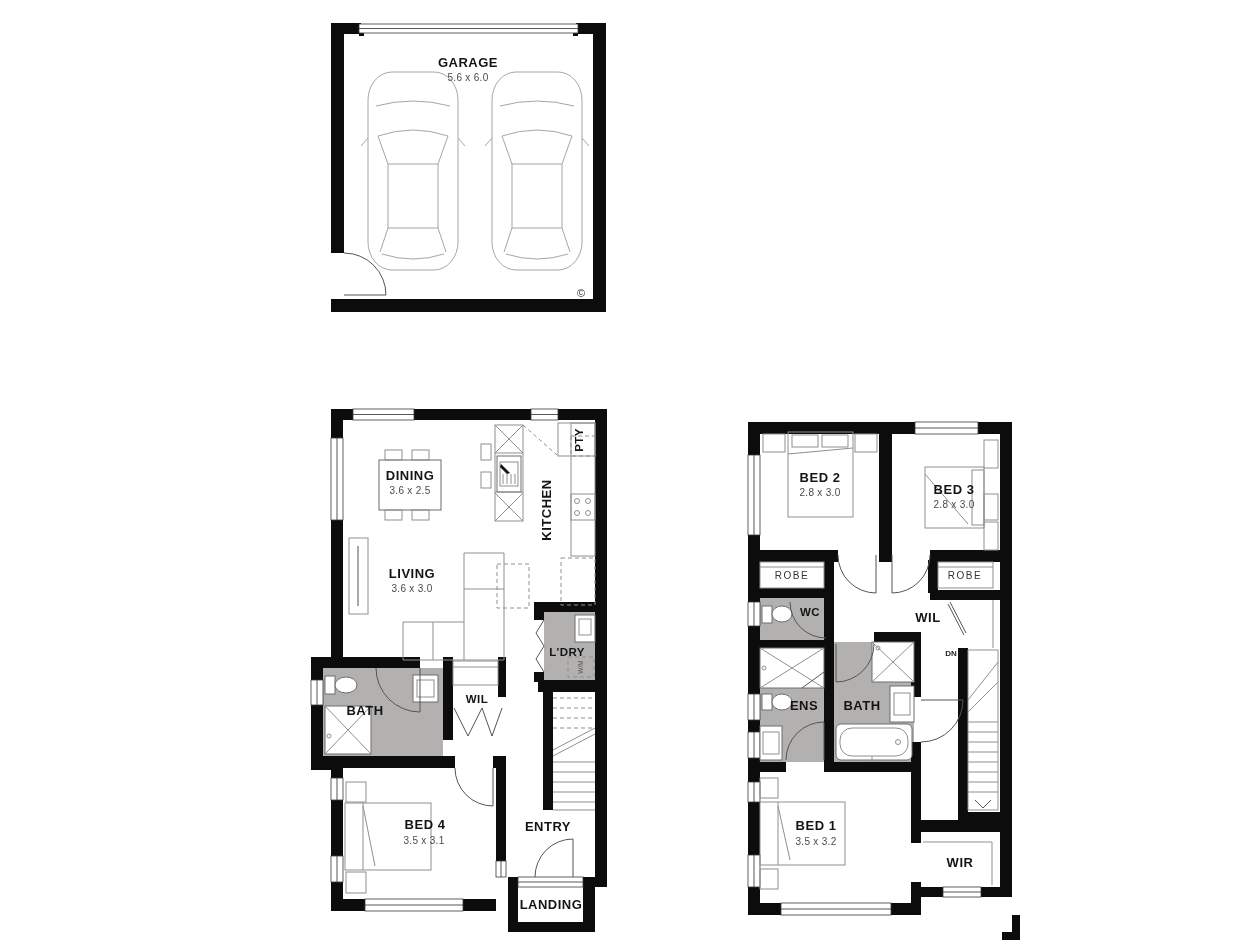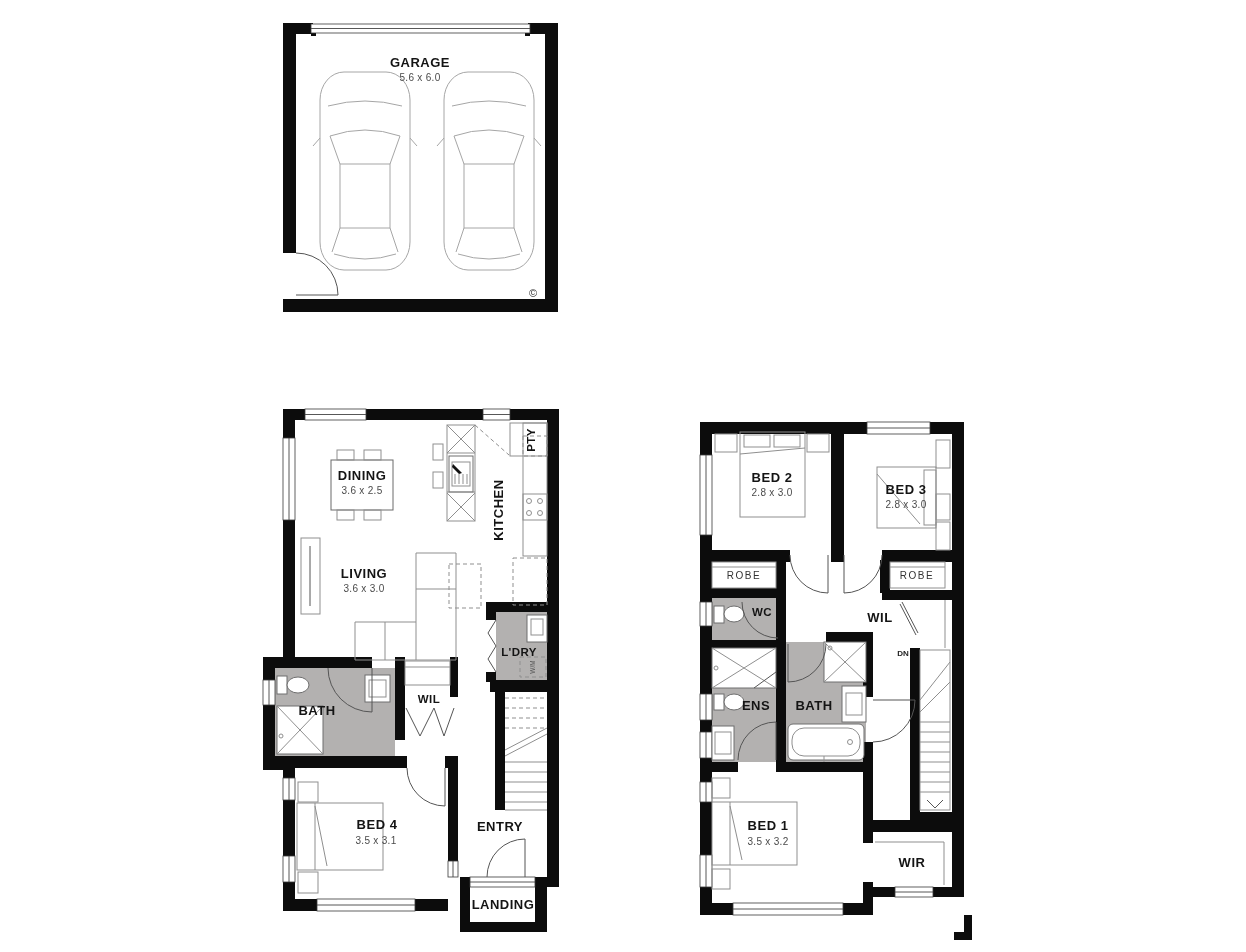--- a/index.html
+++ b/index.html
@@ -1,16 +1,16 @@
 <!DOCTYPE html>
 <html><head>
 <meta charset="utf-8">
 <style>
   html,body{margin:0;padding:0;background:#fff;}
-  #canvas{position:relative;width:1112px;height:952px;background:#ffffff;overflow:hidden;}
+  #canvas{position:relative;width:1112px;height:952px;background:#ffffff;overflow:hidden;margin-left:48px;}
   svg{position:absolute;overflow:visible;}
   text{font-family:"Liberation Sans",sans-serif;text-anchor:middle;}
   .lbl{font-size:13px;font-weight:bold;fill:#141414;letter-spacing:.5px;}
   .lbl-s{font-size:11.5px;font-weight:bold;fill:#141414;letter-spacing:.4px;}
   .lbl-xs{font-size:8px;font-weight:bold;fill:#222;}
   .robe{font-size:10px;font-weight:400;fill:#333;letter-spacing:1.5px;}
   .dim{font-size:10px;font-weight:400;fill:#4a4a4a;letter-spacing:.3px;}
   .tiny{font-size:6.5px;font-weight:400;fill:#555;}
   .cc{font-size:11px;font-weight:400;fill:#333;}
   .wall{fill:#0c0c0c;}

